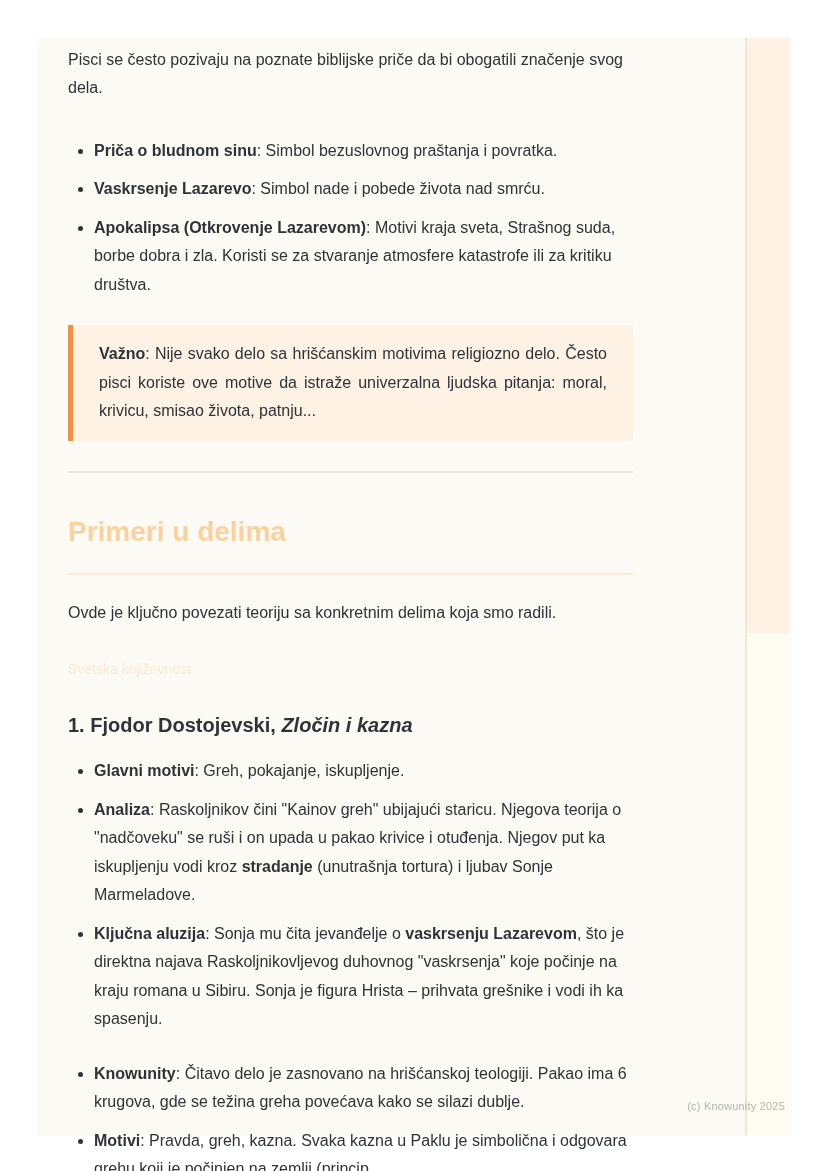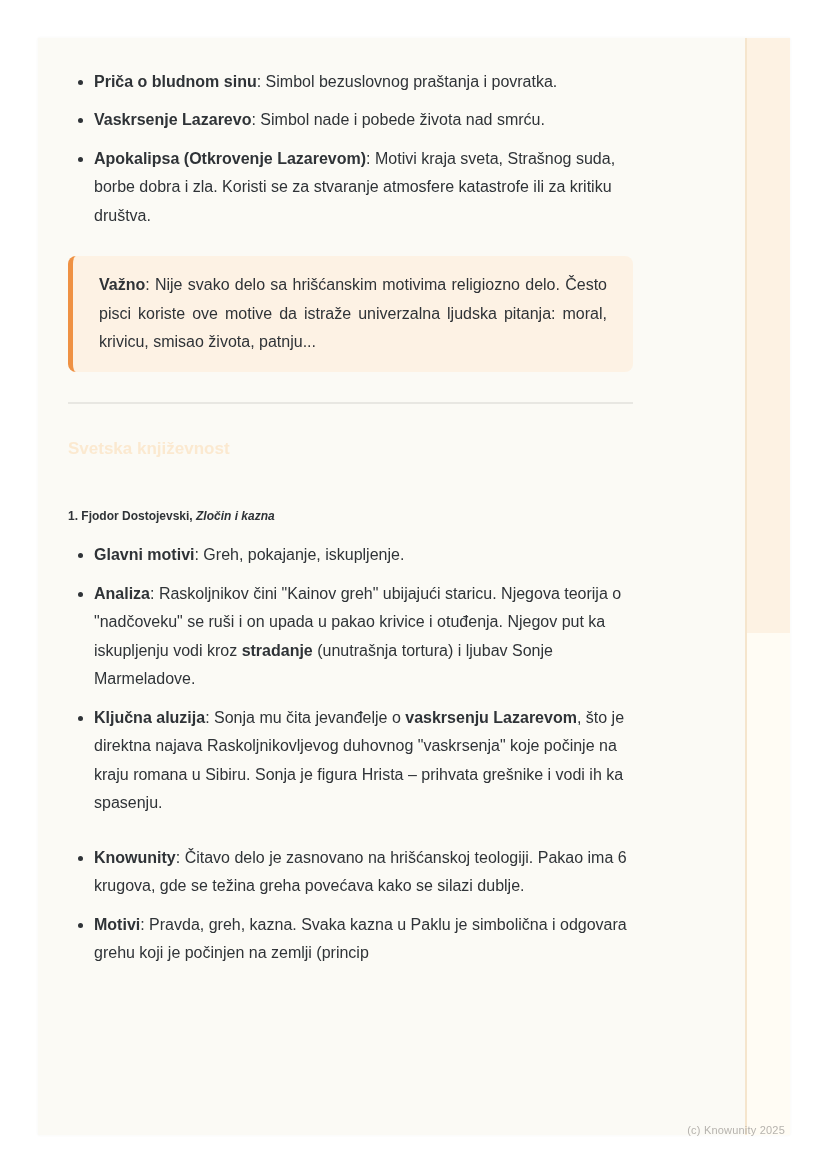--- a/index.html
+++ b/index.html
@@ -53,105 +53,108 @@
     padding-top:8px;
     width:565px;
     color:var(--text);
     font-size:16px;
     line-height:1.78;
   }
   .b{font-weight:bold;}
   .bi{font-weight:bold;font-style:italic;}
   p.intro{margin:0;}
   ul.bullets{
-    margin:22px 0 26px 0;
+    margin:34px 0 26px 0;
     padding-left:26px;
   }
   ul.bullets li{
     margin-bottom:10px;
   }
   .callout{
     margin-top:24px;
     background:var(--callout-bg);
     border-left:5px solid var(--callout-border);
-    border-radius:8px;
+    border-radius:0;
     padding:15px 26px;
     text-align:justify;
   }
   hr.section-divider{
     border:none;
     border-top:2px solid var(--divider);
     margin:30px 0 0 0;
   }
   h2.section-heading{
     margin:34px 0 0 0;
     font-size:28px;
     font-weight:800;
     color:var(--heading);
     padding-bottom:16px;
     border-bottom:2px solid var(--heading-underline);
   }
   p.section-intro{margin:24px 0 0 0;}
   h3.subsection-heading{
     margin:30px 0 0 0;
-    font-size:17px;
-    font-weight:700;
+    font-size:14px;
+    font-weight:400;
     color:var(--subheading);
   }
   p.work-heading{
-    margin:42px 0 0 0;
-    font-size:12px;
+    margin:26px 0 0 0;
+    font-size:20px;
     font-weight:bold;
   }
   ul.work-bullets{
     margin:14px 0 26px 0;
     padding-left:26px;
   }
   ul.work-bullets li{margin-bottom:10px;}
   .watermark{
     position:absolute;
-    top:1124px;right:43px;
+    top:1100px;right:43px;
     font-size:11px;
     color:var(--watermark);
     letter-spacing:0.2px;
   }
 </style>
 </head>
 <body>
 
 <div class="stage">
 
   <div class="doc-card">
 
     <div class="side-line"></div>
     <div class="side-strip-top"></div>
     <div class="side-strip-bottom"></div>
 
     <div class="content">
 
+      <p class="intro">Pisci se često pozivaju na poznate biblijske priče da bi obogatili značenje svog dela.</p>
 
       <ul class="bullets">
         <li>
           <span class="b">Priča o bludnom sinu</span><span>: Simbol bezuslovnog praštanja i povratka.</span>
         </li>
         <li>
           <span class="b">Vaskrsenje Lazarevo</span><span>: Simbol nade i pobede života nad smrću.</span>
         </li>
         <li>
           <span class="b">Apokalipsa (Otkrovenje Lazarevom)</span><span>: Motivi kraja sveta, Strašnog suda, borbe dobra i zla. Koristi se za stvaranje atmosfere katastrofe ili za kritiku društva.</span>
         </li>
       </ul>
 
       <div class="callout">
         <span class="b">Važno</span><span>: Nije svako delo sa hrišćanskim motivima religiozno delo. Često pisci koriste ove motive da istraže univerzalna ljudska pitanja: moral, krivicu, smisao života, patnju...</span>
       </div>
 
       <hr class="section-divider">
 
+      <h2 class="section-heading">Primeri u delima</h2>
 
+      <p class="section-intro">Ovde je ključno povezati teoriju sa konkretnim delima koja smo radili.</p>
 
       <h3 class="subsection-heading">Svetska književnost</h3>
 
       <p class="work-heading">
         <span>1. Fjodor Dostojevski, </span><span class="bi">Zločin i kazna</span>
       </p>
 
       <ul class="work-bullets">
         <li>
           <span class="b">Glavni motivi</span><span>: Greh, pokajanje, iskupljenje.</span>

